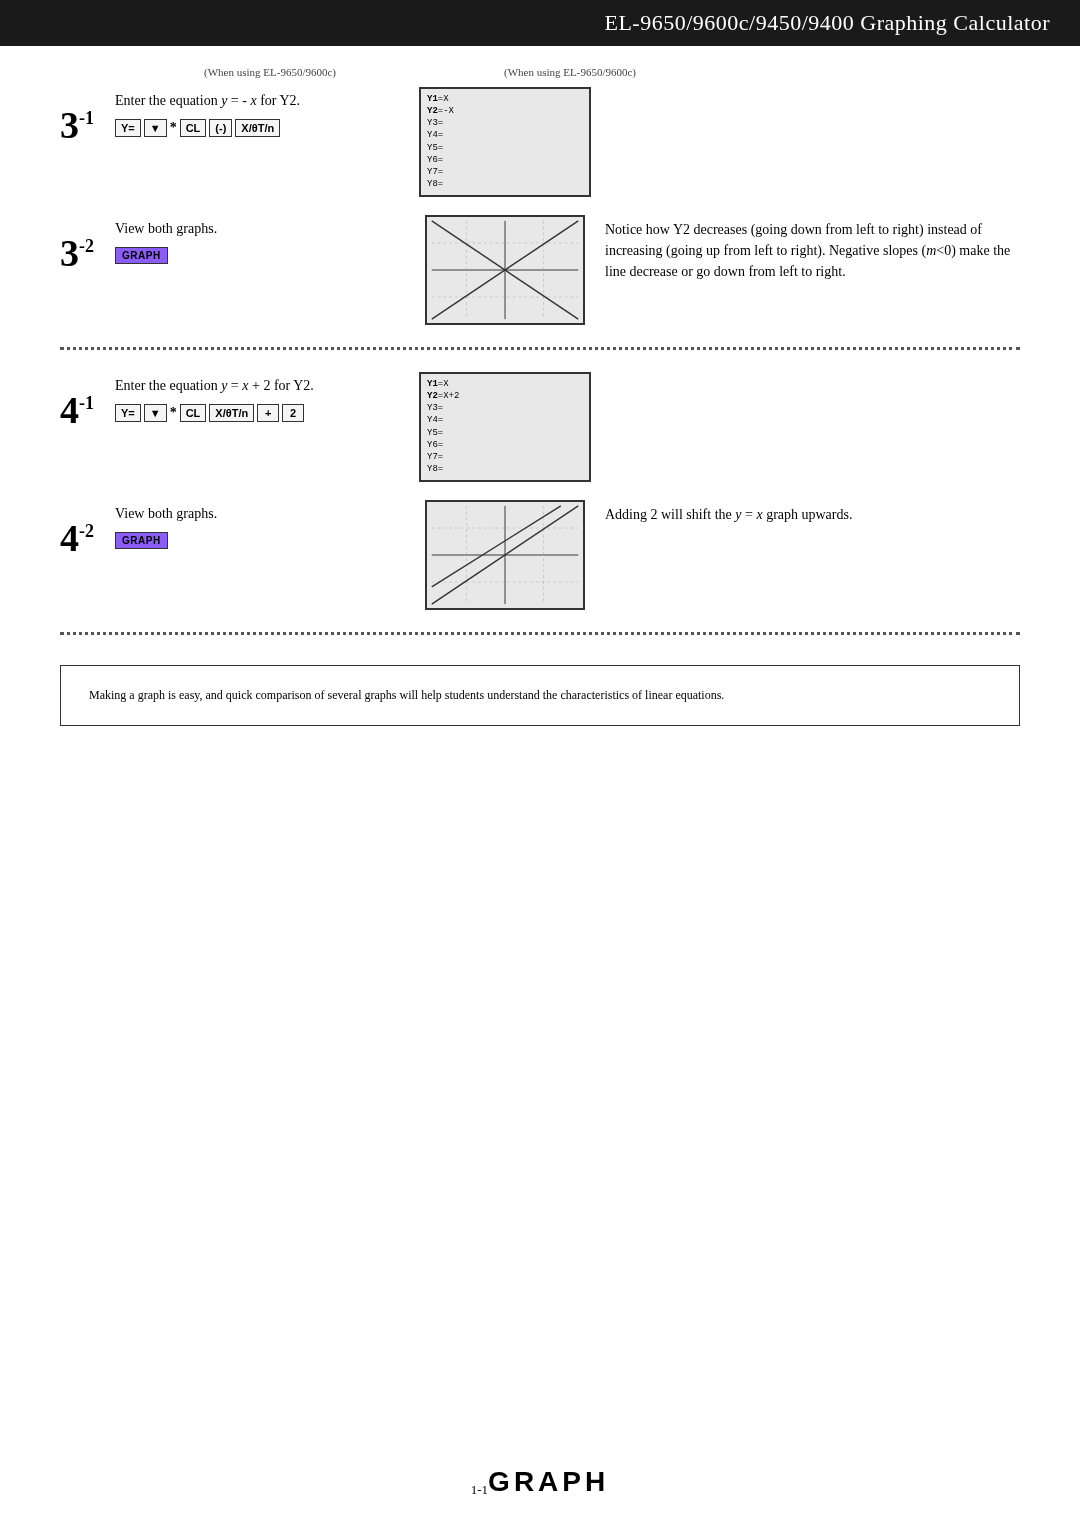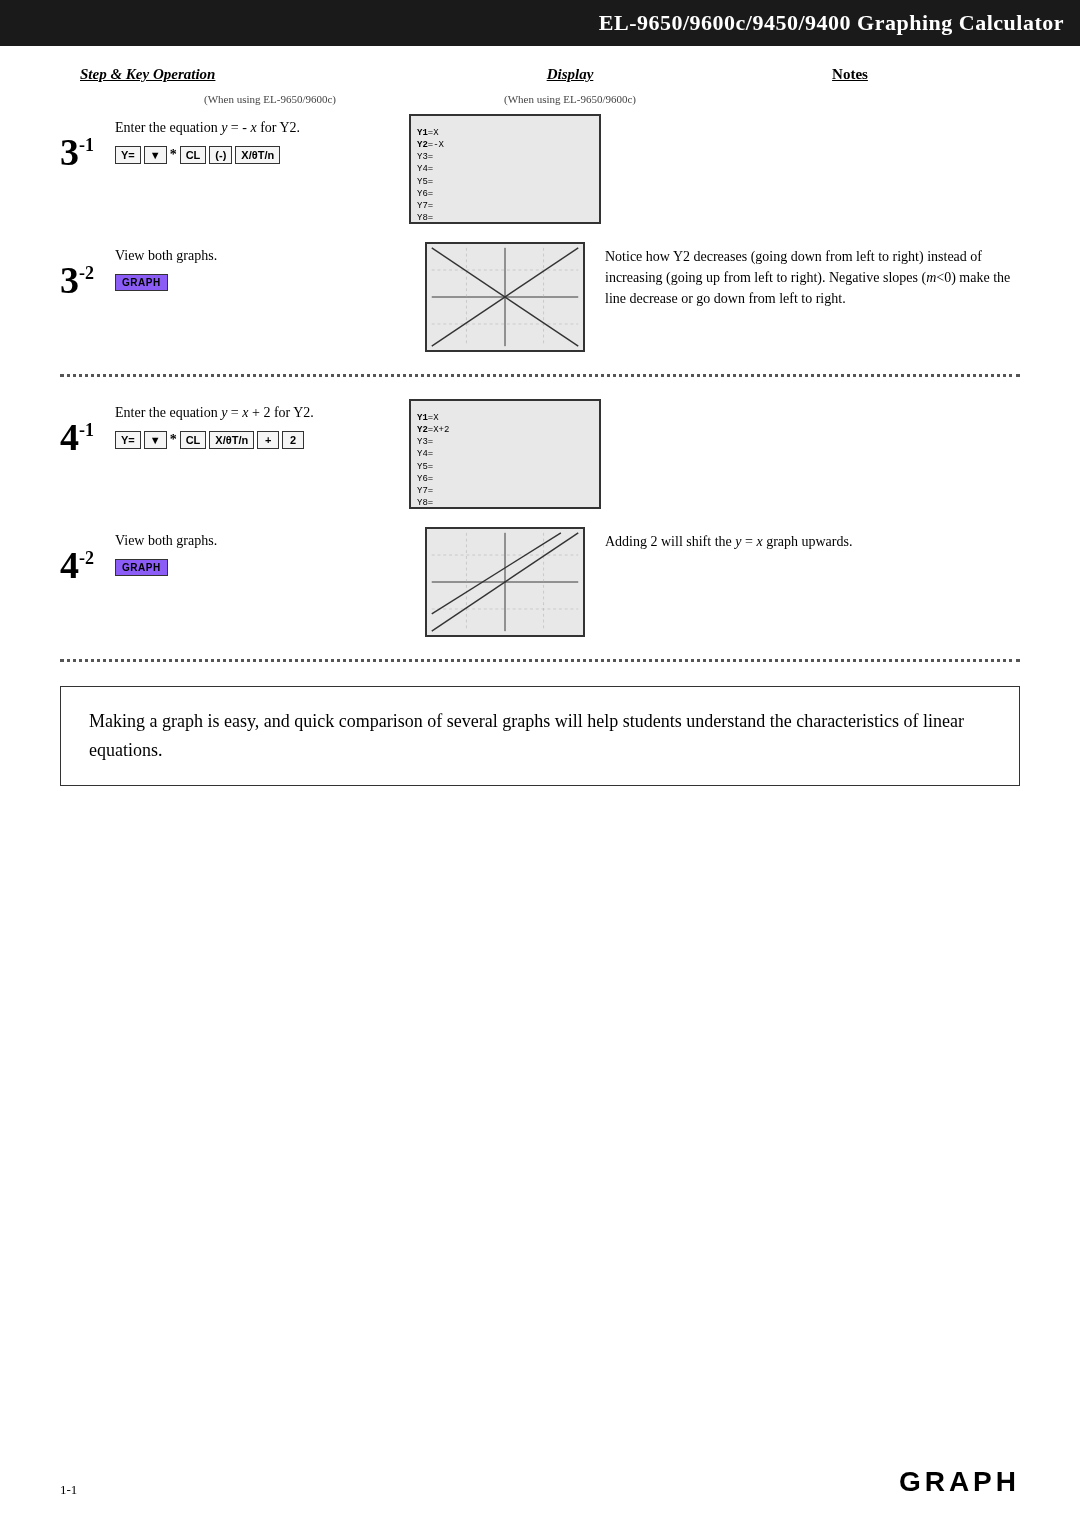--- a/index.html
+++ b/index.html
@@ -9,23 +9,23 @@
       font-size: 14px;
       color: #000;
       width: 1080px;
       min-height: 1528px;
       position: relative;
     }
     .header {
       background: #1a1a1a;
       color: #fff;
       text-align: right;
-      padding: 10px 16px;
+      padding: 10px 30px;
       font-size: 22px;
-      font-weight: bold;
+      font-weight: normal;
       letter-spacing: 0.5px;
     }
     .content {
       padding: 20px 60px 60px 60px;
     }
     .col-headers {
       display: flex;
       margin-bottom: 10px;
       padding: 0 0 0 20px;
     }
@@ -127,25 +127,25 @@
       font-weight: bold;
     }
     .display-area {
       width: 200px;
       flex-shrink: 0;
       display: flex;
       justify-content: center;
       padding-top: 0;
     }
     .calc-screen {
-      width: 192px;
+      width: 172px;
       height: 110px;
       border: 2px solid #333;
       background: #e8e8e8;
-      padding: 11px 6px;
+      padding: 4px 6px;
       font-family: 'Courier New', monospace;
       font-size: 10px;
       line-height: 1.3;
       position: relative;
     }
     .calc-screen-graph {
       width: 160px;
       height: 110px;
       border: 2px solid #333;
       background: #e8e8e8;
@@ -162,32 +162,32 @@
 
     .dotted-divider {
       border: none;
       border-top: 3px dotted #555;
       margin: 22px 0;
     }
 
     .summary-box {
       border: 1.5px solid #333;
       padding: 20px 28px;
-      margin-top: 24px;
-      font-size: 18px;
+      margin-top: 30px;
+      font-size: 12px;
       line-height: 1.6;
     }
 
     .footer {
       position: absolute;
       bottom: 30px;
       left: 0;
       right: 0;
       display: flex;
-      justify-content: space-between;
+      justify-content: center;
       align-items: flex-end;
       padding: 0 60px;
     }
     .page-num {
       font-size: 13px;
     }
     .sharp-logo {
       font-size: 28px;
       font-weight: bold;
       letter-spacing: 4px;
@@ -196,31 +196,20 @@
   </style>
 </head>
 <body>
 
 <div class="header">
   <span>EL-9650/9600c/9450/9400 Graphing Calculator</span>
 </div>
 
 <div class="content">
 
-  <div class="col-headers">
-    <div class="col-step">
-      <span>Step &amp; Key Operation</span>
-    </div>
-    <div class="col-display">
-      <span>Display</span>
-    </div>
-    <div class="col-notes">
-      <span>Notes</span>
-    </div>
-  </div>
 
   <div class="sub-headers">
     <div class="sub-step">
       <span>(When using EL-9650/9600c)</span>
     </div>
     <div class="sub-display">
       <span>(When using EL-9650/9600c)</span>
     </div>
   </div>
 

